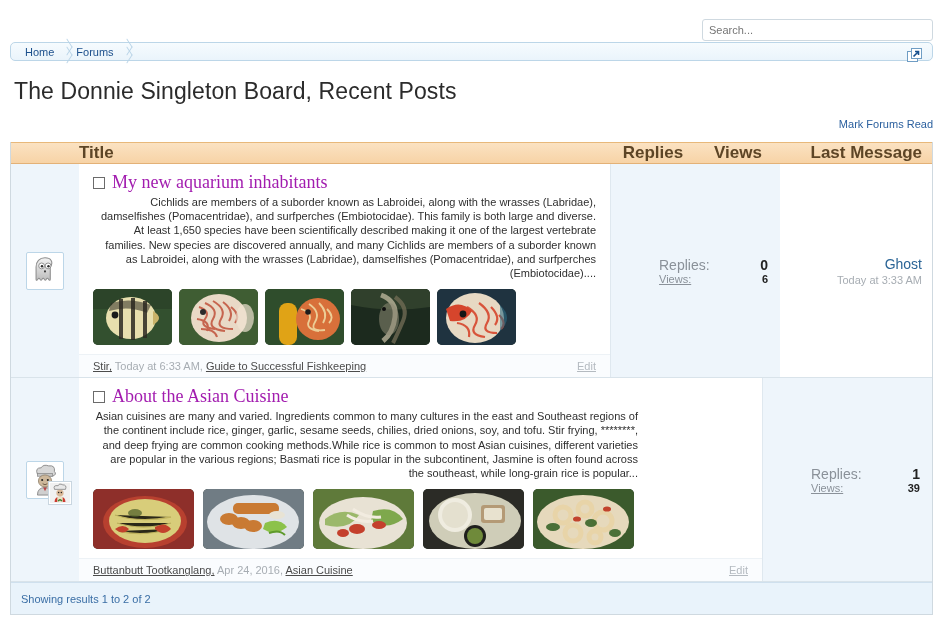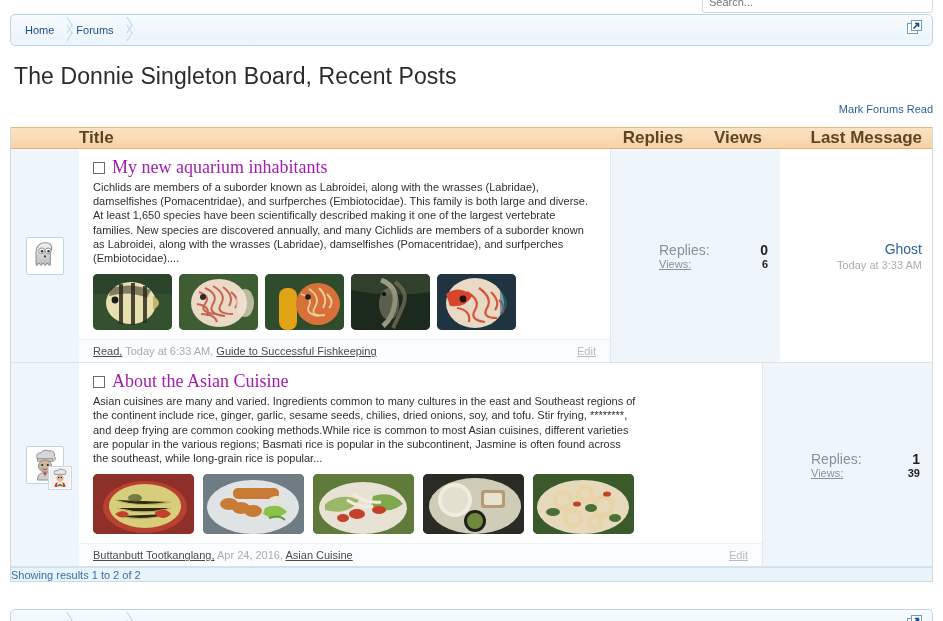--- a/index.html
+++ b/index.html
@@ -11,40 +11,41 @@
     font-size: 11px;
     color: #333333;
     overflow: hidden;
   }
 
   
   .topbar {
     position: relative;
     height: 14px;
     background: #ffffff;
+    margin-top: 28px;
   }
   .search-box {
     position: absolute;
     right: 10px;
     top: -9px;
     width: 231px;
     height: 22px;
     border: 1px solid #cfd9e0;
     border-radius: 3px;
     background: #ffffff;
     color: #b9c3cb;
     font-size: 11px;
     padding: 4px 6px;
     font-family: "Liberation Sans", sans-serif;
   }
 
   
   .breadcrumb {
     margin: 0 10px;
-    height: 32px;
+    height: 19px;
     border: 1px solid #bcd6e8;
     border-radius: 5px;
     background: linear-gradient(to bottom, #f6fbfe 0%, #eaf4fb 100%);
     display: flex;
     align-items: center;
     position: relative;
   }
   .crumb {
     display: flex;
     align-items: center;
@@ -188,20 +189,21 @@
     font-size: 18px;
     text-decoration: none;
     font-family: Liberation Serif, serif;
   }
   .thread-snippet {
     margin-top: 2px;
     font-size: 11px;
     line-height: 14.2px;
     color: #2f2f2f;
     max-width: 545px;
+    text-align: right;
   }
   .thumbs {
     display: flex;
     gap: 7px;
     margin-top: 9px;
   }
   .thumb {
     width: 79px; height: 56px;
     border-radius: 5px;
     overflow: hidden;
@@ -268,23 +270,24 @@
   .last-date {
     color: #a7adb3;
     font-size: 11px;
     margin-top: 2px;
   }
 
   
   .table-footer {
     background: #e9f3fb;
     border-top: 1px solid #cfe0ee;
-    height: 14px;
+    height: 32px;
     display: flex;
     align-items: center;
+    padding-left: 10px;
     color: #3a6ea5;
     font-size: 11px;
   }
 
   .bottom-breadcrumb-wrap { margin-top: 27px; }
 </style>
 </head>
 <body>
 
 <div class="topbar">
@@ -420,21 +423,21 @@
               <path d="M62 26 q8 8 2 14"></path>
             </g>
             <circle cx="26" cy="25" r="3.4" fill="#151515"></circle>
             <path d="M63 16 q14 13 0 26z" fill="#2f6d84" opacity=".6"></path>
           </svg>
         </div>
       </div>
 
       <div class="post-meta">
         <div class="meta-left">
-          <a class="meta-author" href="#">Read,</a>
+          <a class="meta-author" href="#">Stir,</a>
           <span class="meta-date">Today at 6:33 AM,</span>
           <a class="meta-forum" href="#">Guide to Successful Fishkeeping</a>
         </div>
         <a class="meta-edit" href="#">Edit</a>
       </div>
     </div>
 
     <div class="col-counts">
       <div class="count-line">
         <span class="count-label-big">Replies:</span>

